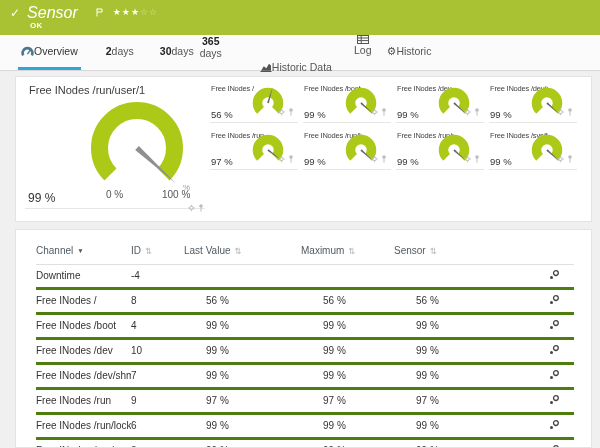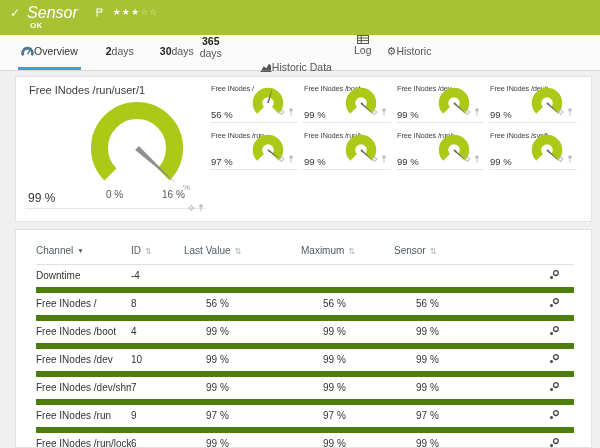--- a/index.html
+++ b/index.html
@@ -42,21 +42,21 @@
   .main-icons{left:172px;top:121px}
   
   .mini-tile{position:absolute;width:88px;height:39px;border-bottom:1px solid #e6e6e6;box-sizing:content-box}
   .mini-title{position:absolute;left:1px;top:1px;width:58px;font-size:7.5px;letter-spacing:-.2px;color:#444;white-space:nowrap;overflow:hidden}
   .mini-svg{position:absolute;left:41px;top:3px;width:34px;height:34px}
   .mini-value{position:absolute;left:1px;bottom:2px;font-size:9.5px;color:#333}
   .mini-icons{right:4px;bottom:2px;position:absolute;display:flex;gap:3px;align-items:flex-end}
   
   table.chan{position:absolute;left:20px;top:8px;width:538px;border-collapse:collapse;font-size:10px;color:#333;table-layout:fixed}
   table.chan th{font-weight:normal;text-align:left;color:#4f5a63;padding:7px 0 8px 0;border-bottom:1px solid #e0e0e0;white-space:nowrap}
-  table.chan td{padding:4px 0 5px 0;border-bottom:6px solid #4d7c0f;white-space:nowrap;overflow:hidden}
+  table.chan td{padding:4px 0 5px 0;border-bottom:3px solid #4d7c0f;white-space:nowrap;overflow:hidden}
   table.chan .val{padding-left:22px}
   table.chan th.val-h{padding-left:0}
   table.chan .gear-cell{text-align:right;padding-right:14px}
   .sort-both{font-family:"DejaVu Sans",sans-serif;color:#b5b5b5;font-size:8.5px;margin-left:4px}
   .sort-desc{color:#555;font-size:6.5px;margin-left:4px;vertical-align:1px}
 </style>
 </head>
 <body>
 
 <div class="green-bar">
@@ -124,21 +124,21 @@
 
 <div class="panel" id="gauge-panel">
   <div class="main-title">Free INodes /run/user/1</div>
   <div id="main-gauge-wrap"><svg width="116" height="114" viewBox="0 0 116 114">
         <path d="M 31.48 83.52 A 37.5 37.5 0 1 1 84.52 83.52" fill="none" stroke="#abc916" stroke-width="17"></path>
         <g transform="rotate(132.3 58 57)">
           <polygon points="55.3,57 60.7,57 58,5" fill="#8f8f8f"></polygon>
         </g>
       </svg></div>
   <span class="g-min">0 %</span>
-  <span class="g-max">16 %</span>
+  <span class="g-max">100 %</span>
   <span class="g-value">99 %</span>
   <span class="g-unit">%</span>
   <div class="main-underline"></div>
   <div class="tile-icons main-icons" id="main-icons">
       <span class="ticon"><svg width="7" height="8" viewBox="0 0 8 8">
           <circle cx="4" cy="4" r="2" fill="none" stroke="#bdbdbd" stroke-width="1.2"></circle>
           <g stroke="#bdbdbd" stroke-width="1.1">
             <line x1="4" y1="0.2" x2="4" y2="1.5"></line>
             <line x1="4" y1="6.5" x2="4" y2="7.8"></line>
             <line x1="0.2" y1="4" x2="1.5" y2="4"></line>

